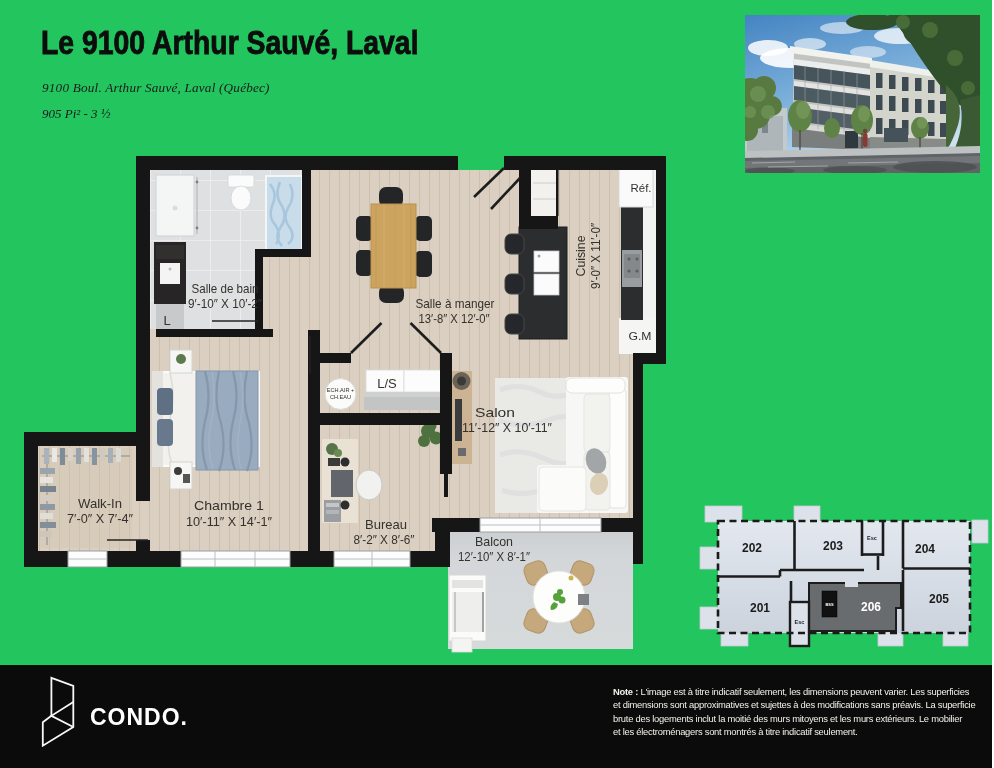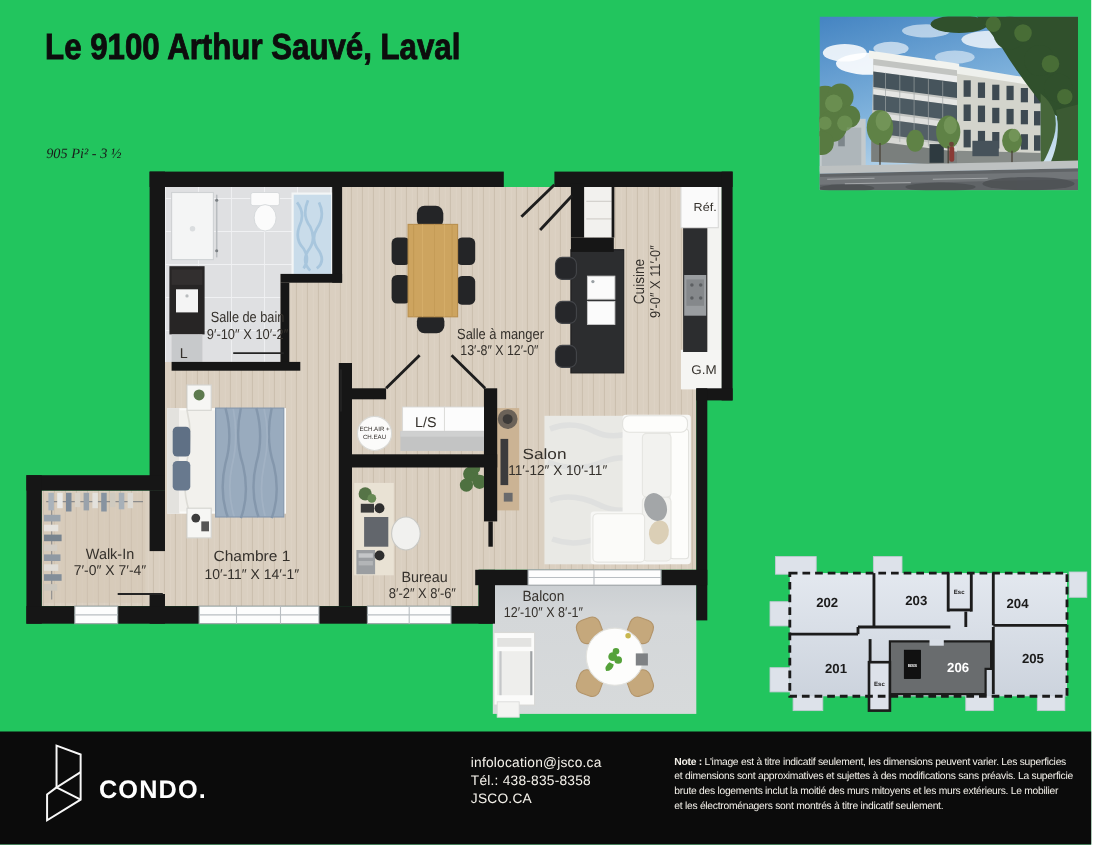--- a/index.html
+++ b/index.html
@@ -1,31 +1,32 @@
 <!DOCTYPE html>
 <html><head>
 <meta charset="utf-8">
 <style>
   html,body{margin:0;padding:0;background:#fff;}
   #page{position:relative;width:992px;height:768px;background:#22c55e;overflow:hidden;font-family:"Liberation Sans",sans-serif;}
   .abs{position:absolute;}
   #title{left:41px;top:24px;font-weight:bold;font-size:33px;color:#0d0d0d;-webkit-text-stroke:0.85px #0d0d0d;transform:scaleX(0.86);transform-origin:0 0;letter-spacing:0px;white-space:nowrap;}
   #subtitle{left:42px;top:80px;font-family:"Liberation Serif",serif;font-style:italic;font-size:13.2px;color:#1a1a1a;letter-spacing:0.2px;}
   #condo{left:42px;top:98px;font-size:21px;color:#111;letter-spacing:1.6px;}
-  #pi2{left:42px;top:132px;font-family:"Liberation Serif",serif;font-style:italic;font-size:13px;color:#1a1a1a;}
+  #pi2{left:42px;top:106px;font-family:"Liberation Serif",serif;font-style:italic;font-size:13px;color:#1a1a1a;}
   #footer{left:0;top:665px;width:994px;height:103px;background:#0b0b0b;color:#f4f1ea;}
   #jsco{position:absolute;left:90px;top:39px;font-weight:bold;font-size:23px;letter-spacing:1px;color:#fff;}
   #contact{position:absolute;left:428px;top:20px;font-size:12.5px;line-height:16.5px;color:#f4f1ea;letter-spacing:0.2px;}
   #note{position:absolute;left:575px;top:20px;width:395px;font-size:9.4px;line-height:13.4px;color:#f4f1ea;letter-spacing:-0.25px;white-space:nowrap;margin-left:38px;}
 </style>
 </head>
 <body>
 <div id="page">
 
   <div class="abs" id="title">Le 9100 Arthur Sauvé, Laval</div>
+  <div class="abs" id="subtitle">9100 Boul. Arthur Sauvé, Laval (Québec)</div>
   <div class="abs" id="pi2">905 Pi² - 3 ½</div>
 
   <svg class="abs" style="left:0;top:0" width="994" height="768" viewBox="0 0 994 768">
     <defs>
       <pattern id="wood" width="10" height="200" patternUnits="userSpaceOnUse">
         <rect width="10" height="200" fill="#dacfc0"></rect>
         <rect x="9" width="1" height="200" fill="#ccc0af"></rect>
         <rect x="4.5" width="0.7" height="200" fill="#e0d6c8" opacity="0.6"></rect>
       </pattern>
       <pattern id="tile" width="30" height="30" patternUnits="userSpaceOnUse">
@@ -525,17 +526,16 @@
   </svg>
 
   <div class="abs" id="footer">
     <svg style="position:absolute;left:40px;top:11px" width="40" height="74" viewBox="0 0 40 74">
       <g fill="none" stroke="#f7f7f7" stroke-width="1.8" stroke-linejoin="miter">
         <path d="M11.4,1.9 L33.3,9.9 L33.3,51 L2.8,69.7 L2.8,46.2 L11.4,39.8 Z"></path>
         <path d="M33.3,25.9 L11.4,39.8 L33.3,51"></path>
       </g>
     </svg>
     <div id="jsco">CONDO.</div>
-    <div id="contact">infolocation@jsco.ca<br>Tél.: 438-835-8358<br>JSCO.CA</div>
     <div id="note"><b>Note :</b> L'image est à titre indicatif seulement, les dimensions peuvent varier. Les superficies<br>et dimensions sont approximatives et sujettes à des modifications sans préavis. La superficie<br>brute des logements inclut la moitié des murs mitoyens et les murs extérieurs. Le mobilier<br>et les électroménagers sont montrés à titre indicatif seulement.</div>
   </div>
 
 </div>
 
 </body></html>

